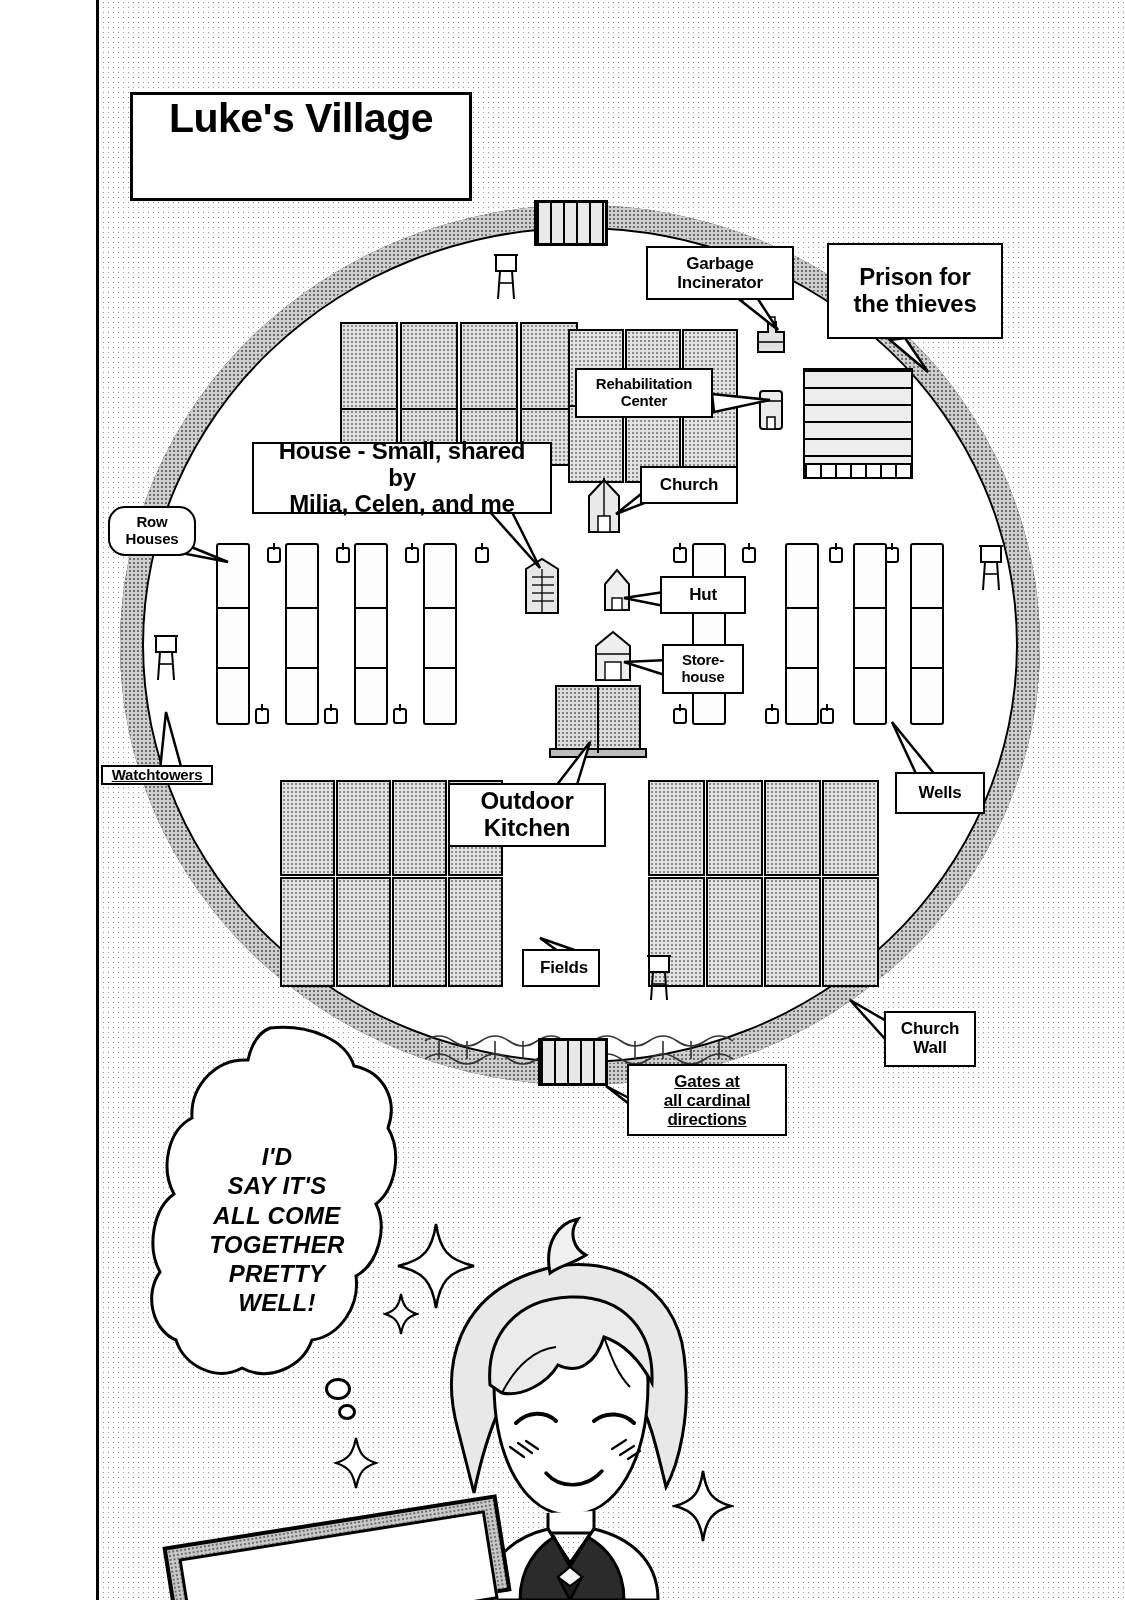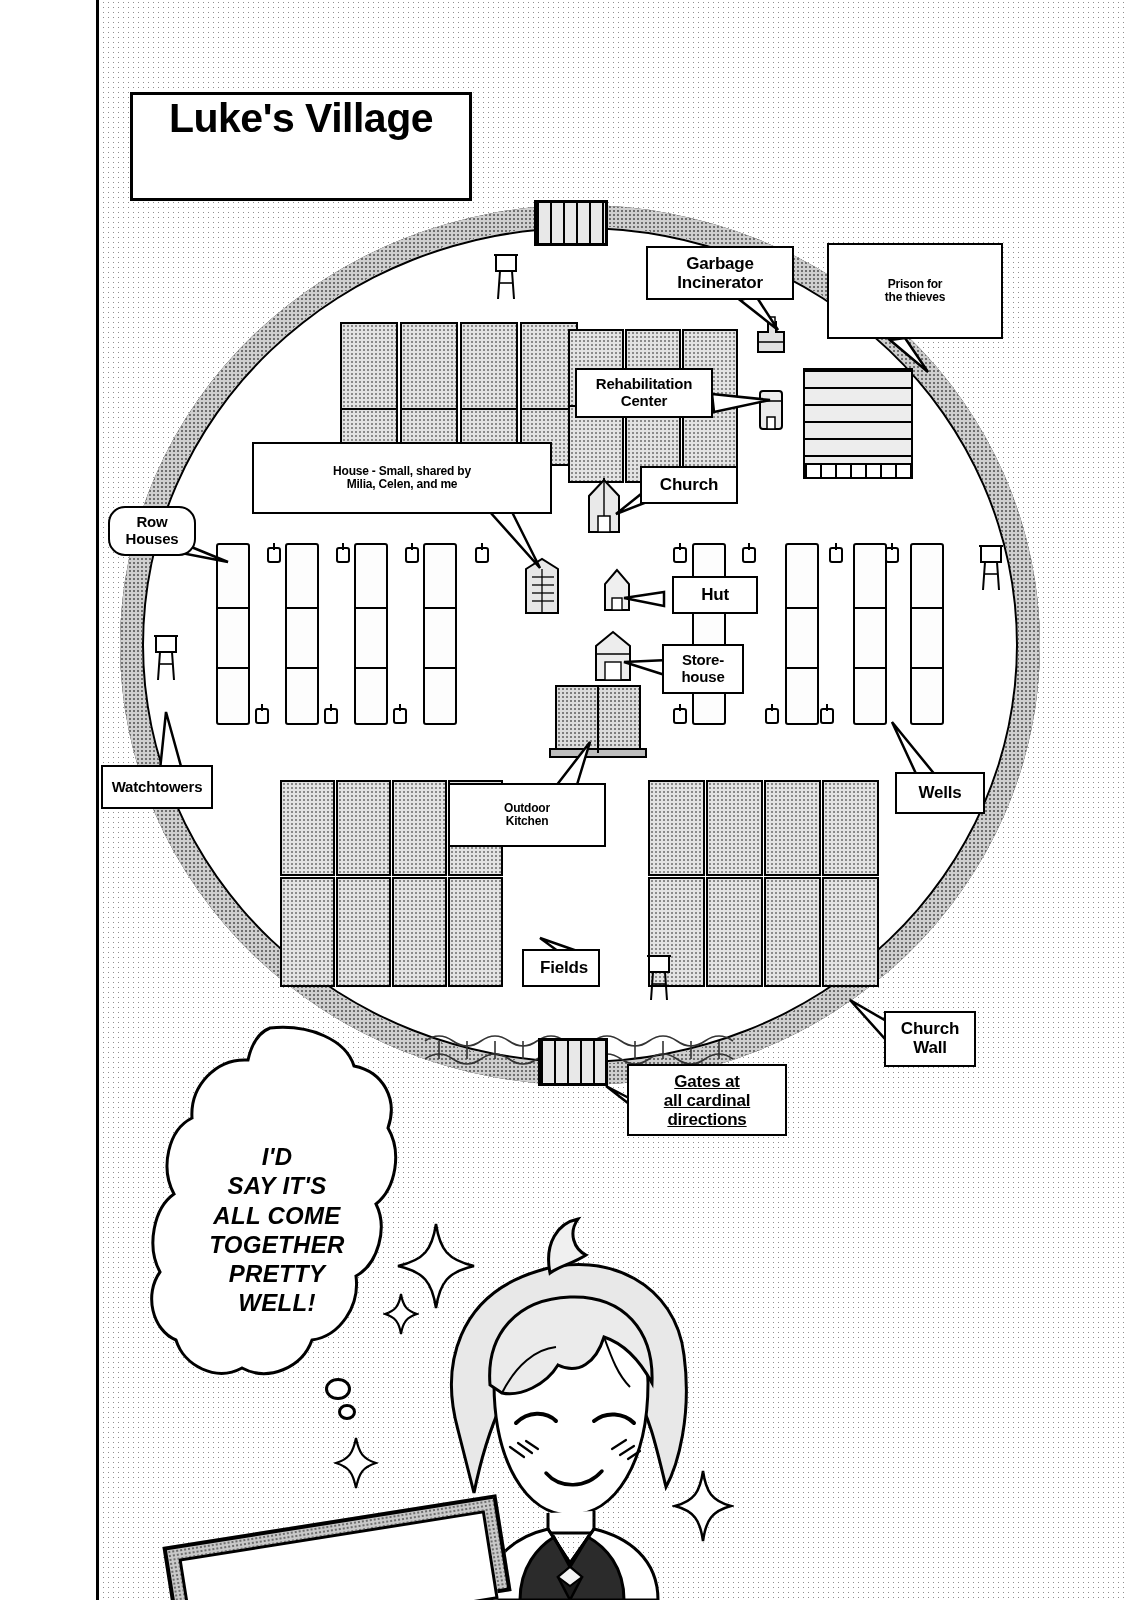--- a/index.html
+++ b/index.html
@@ -133,21 +133,21 @@
     padding: 6px 10px;
     text-align: center;
     line-height: 1.12;
     font-weight: 700;
     color: #000;
     box-sizing: border-box;
     letter-spacing: -0.2px;
   }
   .callout.sm { font-size: 15px; }
   .callout.md { font-size: 17px; }
-  .callout.lg { font-size: 12px; }
+  .callout.lg { font-size: 24px; }
 
   #title-box {
     position: absolute;
     left: 130px; top: 92px;
     width: 336px; height: 103px;
     border: 3px solid #000;
     background: #fff;
     display: flex; justify-content: center;
   }
   #title-box span {
@@ -456,30 +456,30 @@
 
   <div class="callout md" style="left:640px; top:466px; width:98px; height:38px; display:flex; align-items:center; justify-content:center;">
     <span>Church</span>
   </div>
 
   <div class="callout sm" style="left:108px; top:506px; width:88px; height:50px;border-radius:17px;">
     <span>Row</span><br>
     <span>Houses</span>
   </div>
 
-  <div class="callout md" style="left:660px; top:576px; width:86px; height:38px; display:flex; align-items:center; justify-content:center;margin-left:12px;">
+  <div class="callout md" style="left:660px; top:576px; width:86px; height:38px; display:flex; align-items:center; justify-content:center;">
     <span>Hut</span>
   </div>
 
   <div class="callout sm" style="left:662px; top:644px; width:82px; height:50px;">
     <span>Store-</span><br>
     <span>house</span>
   </div>
 
-  <div class="callout sm" style="left:101px; top:765px; width:112px; height:44px; display:flex; align-items:center; justify-content:center;">
+  <div class="callout sm" style="left:101px; top:765px; width:112px; height:20px; display:flex; align-items:center; justify-content:center;text-decoration:underline;">
     <span>Watchtowers</span>
   </div>
 
   <div class="callout md" style="left:895px; top:772px; width:90px; height:42px; display:flex; align-items:center; justify-content:center;">
     <span>Wells</span>
   </div>
 
   <div class="callout lg" style="left:448px; top:783px; width:158px; height:64px; display:flex; align-items:center; justify-content:center;">
     <div>
       <span>Outdoor</span><br>

